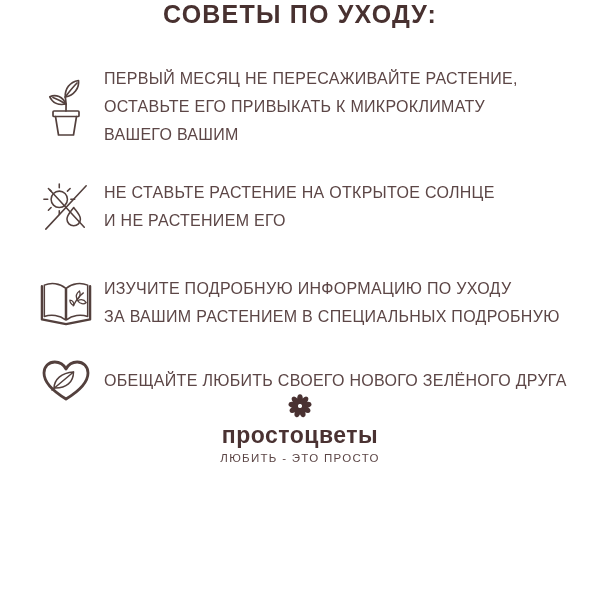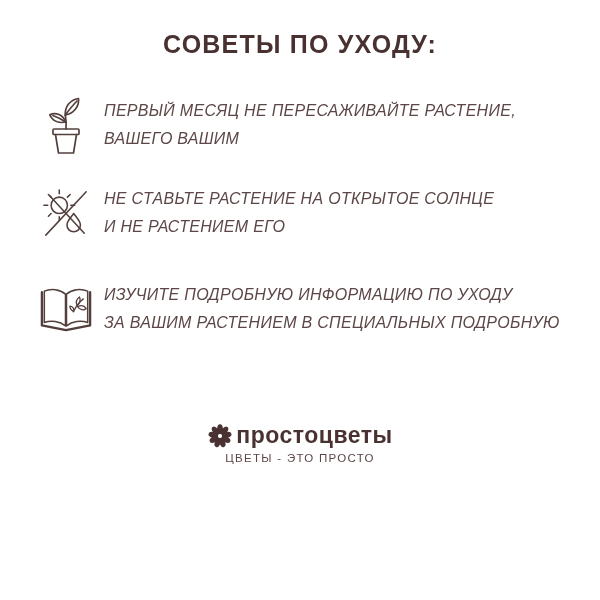--- a/index.html
+++ b/index.html
@@ -6,39 +6,37 @@
   html, body { width: 600px; height: 600px; }
   body {
     background: #ffffff;
     font-family: "Liberation Sans", sans-serif;
     position: relative;
     overflow: hidden;
   }
   .card {
     width: 600px; height: 496px;
     position: relative;
-    padding-top: 30px;
   }
   .title {
     text-align: center;
     font-size: 25px;
     font-weight: bold;
     letter-spacing: 1.2px;
     color: #483130;
     margin-bottom: 36px;
   }
   .tips {
     padding-left: 38px;
     padding-right: 28px;
   }
   .tip-row {
     display: flex;
     align-items: center;
     margin-bottom: 30px;
-    font-style: italic;
   }
   .tip-row:nth-child(2) { }
   .tip-row:nth-child(3) { margin-bottom: 26px; margin-top: 40px; }
   .tip-icon {
     flex: 0 0 56px;
     width: 56px;
     display: flex;
     justify-content: center;
     align-items: center;
     margin-right: 10px;
@@ -54,20 +52,21 @@
     position: absolute;
     left: 0; right: 0;
     bottom: 32px;
     text-align: center;
   }
   .brand-row {
     display: flex;
     align-items: center;
     justify-content: center;
     gap: 3px;
+    flex-direction: column;
   }
   .brand-name {
     font-size: 23px;
     font-weight: bold;
     letter-spacing: 0.5px;
     color: #4a3232;
   }
   .tagline {
     margin-top: 3px;
     font-size: 11.5px;
@@ -92,20 +91,21 @@
           <path d="M13.5 39.5 L16.5 58 H31.5 L34.5 39.5"></path>
           <path d="M24 34 C24.5 28 24 24 23.3 20"></path>
           <path d="M23.3 20 C22.8 12 27.5 5 36.5 3.5 C37.5 11 32 18.5 23.3 20 Z"></path>
           <path d="M23.3 20 C27 15 31 10 35 6"></path>
           <path d="M23.7 27 C16.5 28.5 10.5 25.8 7.8 19.8 C13.8 16.8 21 19.8 23.7 27 Z"></path>
           <path d="M23.7 27 C19 24 15 22 11 20.5"></path>
         </svg>
       </span>
       <span class="tip-text">
         <span class="tip-line">ПЕРВЫЙ МЕСЯЦ НЕ ПЕРЕСАЖИВАЙТЕ РАСТЕНИЕ,</span>
+        <span class="tip-line">ОСТАВЬТЕ ЕГО ПРИВЫКАТЬ К МИКРОКЛИМАТУ</span>
         <span class="tip-line">ВАШЕГО ВАШИМ</span>
       </span>
     </div>
 
     <div class="tip-row">
       <span class="tip-icon">
         <svg width="50" height="54" viewBox="0 0 52 56" fill="none" stroke="#53403d" stroke-width="1.6" stroke-linecap="round" stroke-linejoin="round">
           <circle cx="19" cy="20" r="8.5"></circle>
           <line x1="19" y1="8" x2="19" y2="4"></line>
           <line x1="10.5" y1="11.5" x2="7.7" y2="8.7"></line>
@@ -136,20 +136,32 @@
           <path d="M40 22.5 C43.5 21 47 21.5 49 24.5 C46.5 27 42.5 26 40 22.5 Z" stroke-width="1.3"></path>
           <path d="M36 27.5 C33.5 26.5 32 24.5 32 22 C34.7 22 36.5 24.2 36 27.5 Z" stroke-width="1.3"></path>
         </svg>
       </span>
       <span class="tip-text">
         <span class="tip-line">ИЗУЧИТЕ ПОДРОБНУЮ ИНФОРМАЦИЮ ПО УХОДУ</span>
         <span class="tip-line">ЗА ВАШИМ РАСТЕНИЕМ В СПЕЦИАЛЬНЫХ ПОДРОБНУЮ</span>
       </span>
     </div>
 
+    <div class="tip-row">
+      <span class="tip-icon">
+        <svg width="52" height="47" viewBox="0 0 52 46" fill="none" stroke="#53403d" stroke-linecap="round" stroke-linejoin="round">
+          <path d="M26 41.5 C12 33 4 25 4 15.5 C4 9 8.8 4.5 14.8 4.5 C19.6 4.5 23.8 7.3 26 11.5 C28.2 7.3 32.4 4.5 37.2 4.5 C43.2 4.5 48 9 48 15.5 C48 25 40 33 26 41.5 Z" stroke-width="2.8"></path>
+          <path d="M14 30.5 C14.5 22 21 15.5 33.5 14.5 C33.5 24.5 26.5 31 14 30.5 Z" stroke-width="1.5"></path>
+          <path d="M33.5 14.5 L12 32.5" stroke-width="1.5"></path>
+        </svg>
+      </span>
+      <span class="tip-text">
+        <span class="tip-line">ОБЕЩАЙТЕ ЛЮБИТЬ СВОЕГО НОВОГО ЗЕЛЁНОГО ДРУГА</span>
+      </span>
+    </div>
 
   </div>
 
   <div class="footer">
     <div class="brand-row">
       <span>
         <svg width="26" height="26" viewBox="0 0 28 28" fill="#4a3232" stroke="none">
           <g>
             <ellipse cx="14" cy="6.8" rx="3.1" ry="5.4"></ellipse>
             <ellipse cx="14" cy="6.8" rx="3.1" ry="5.4" transform="rotate(40 14 14)"></ellipse>
@@ -159,16 +171,16 @@
             <ellipse cx="14" cy="6.8" rx="3.1" ry="5.4" transform="rotate(200 14 14)"></ellipse>
             <ellipse cx="14" cy="6.8" rx="3.1" ry="5.4" transform="rotate(240 14 14)"></ellipse>
             <ellipse cx="14" cy="6.8" rx="3.1" ry="5.4" transform="rotate(280 14 14)"></ellipse>
             <ellipse cx="14" cy="6.8" rx="3.1" ry="5.4" transform="rotate(320 14 14)"></ellipse>
             <circle cx="14" cy="14" r="2.2" fill="#ffffff"></circle>
           </g>
         </svg>
       </span>
       <span class="brand-name">простоцветы</span>
     </div>
-    <div class="tagline">ЦВЕТЫ - ЭТО ПРОСТО</div>
+    <div class="tagline">ЛЮБИТЬ - ЭТО ПРОСТО</div>
   </div>
 
 </div>
 
 </body></html>

